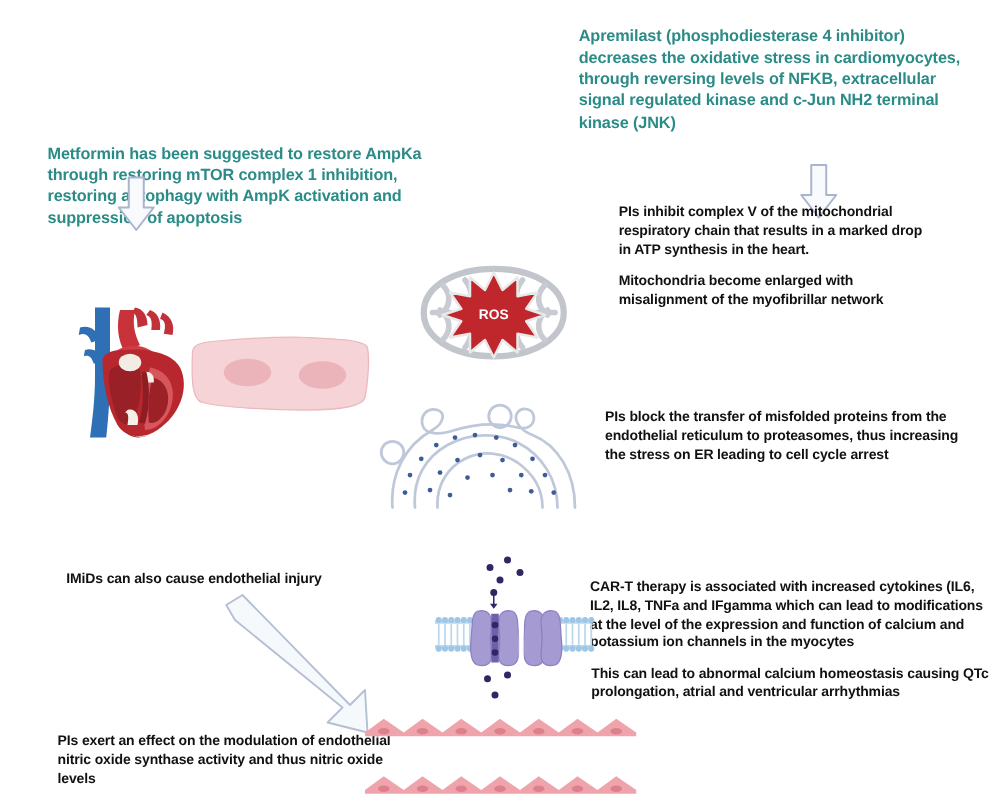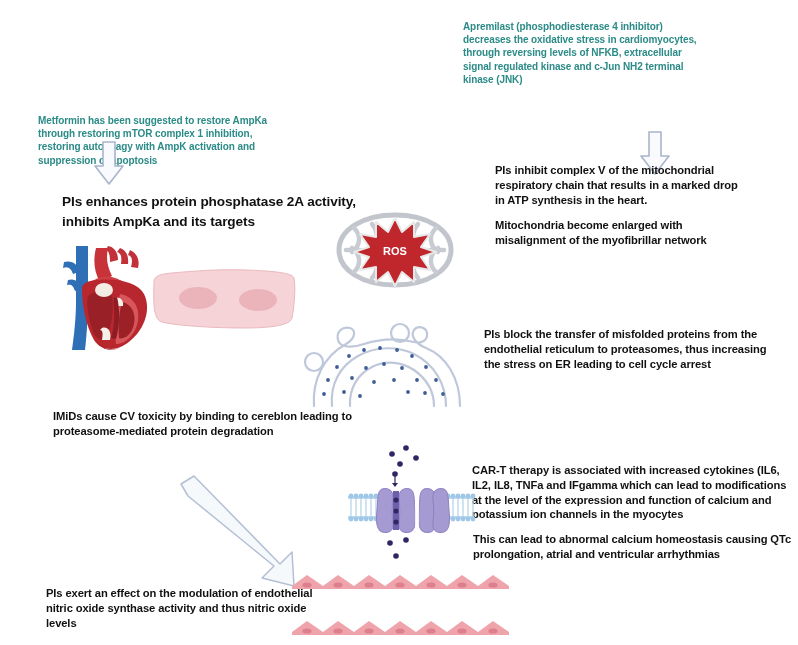--- a/index.html
+++ b/index.html
@@ -19,21 +19,21 @@
   }
   .txt {
     position: absolute;
     font-weight: bold;
     line-height: 1.32;
     white-space: pre-line;
     letter-spacing: -0.1px;
   }
   .teal {
     color: #2b8b87;
-    font-size: 10px;
+    font-size: 13px;
   }
   .dark {
     color: #111111;
     font-size: 11.2px;
   }
   .dark-lg {
     color: #111111;
     font-size: 13.6px;
     line-height: 1.45;
   }
@@ -70,37 +70,34 @@
       <path d="M11,2 L23,2 L23,26 L31,26 L17,44 L3,26 L11,26 Z" fill="#f8fafd" stroke="#aab4cc" stroke-width="1.6" stroke-linejoin="round"></path>
     </svg>
   </div>
 
   <div class="fig" style="left:176px; top:474px;">
     <svg width="130" height="118" viewBox="0 0 130 118">
       <path d="M5,10 L18,2 L104,90 L116,78 L118,112 L86,104 L98,92 L12,22 Z" fill="#f6f9fc" stroke="#b5bfd4" stroke-width="1.5" stroke-linejoin="round"></path>
     </svg>
   </div>
 
-  <div class="txt dark-lg" style="left:62px; top:192px; width:310px;">PIs enhances protein phosphatase 2A activity,
-inhibits AmpKa and its targets</div>
 
   <div class="txt dark" style="left:495px; top:163px; width:300px;">PIs inhibit complex V of the mitochondrial
 respiratory chain that results in a marked drop
 in ATP synthesis in the heart.</div>
 
   <div class="txt dark" style="left:484px; top:327px; width:312px;">PIs block the transfer of misfolded proteins from the
 endothelial reticulum to proteasomes, thus increasing
 the stress on ER leading to cell cycle arrest</div>
 
   <div class="txt dark" style="left:495px; top:218px; width:300px;">Mitochondria become enlarged with
 misalignment of the myofibrillar network</div>
 
-  <div class="txt dark" style="left:53px; top:409px; width:330px;">IMiDs cause CV toxicity by binding to cereblon leading to
-proteasome-mediated protein degradation</div>
-
+
+  <div class="txt dark" style="left:53px; top:456px; width:300px;">IMiDs can also cause endothelial injury</div>
 
   <div class="txt dark" style="left:472px; top:463px; width:330px;">CAR-T therapy is associated with increased cytokines (IL6,
 IL2, IL8, TNFa and IFgamma which can lead to modifications
 at the level of the expression and function of calcium and
 potassium ion channels in the myocytes</div>
 
   <div class="txt dark" style="left:473px; top:532px; width:330px;">This can lead to abnormal calcium homeostasis causing QTc
 prolongation, atrial and ventricular arrhythmias</div>
 
   <div class="txt dark" style="left:46px; top:586px; width:310px;">PIs exert an effect on the modulation of endothelial

